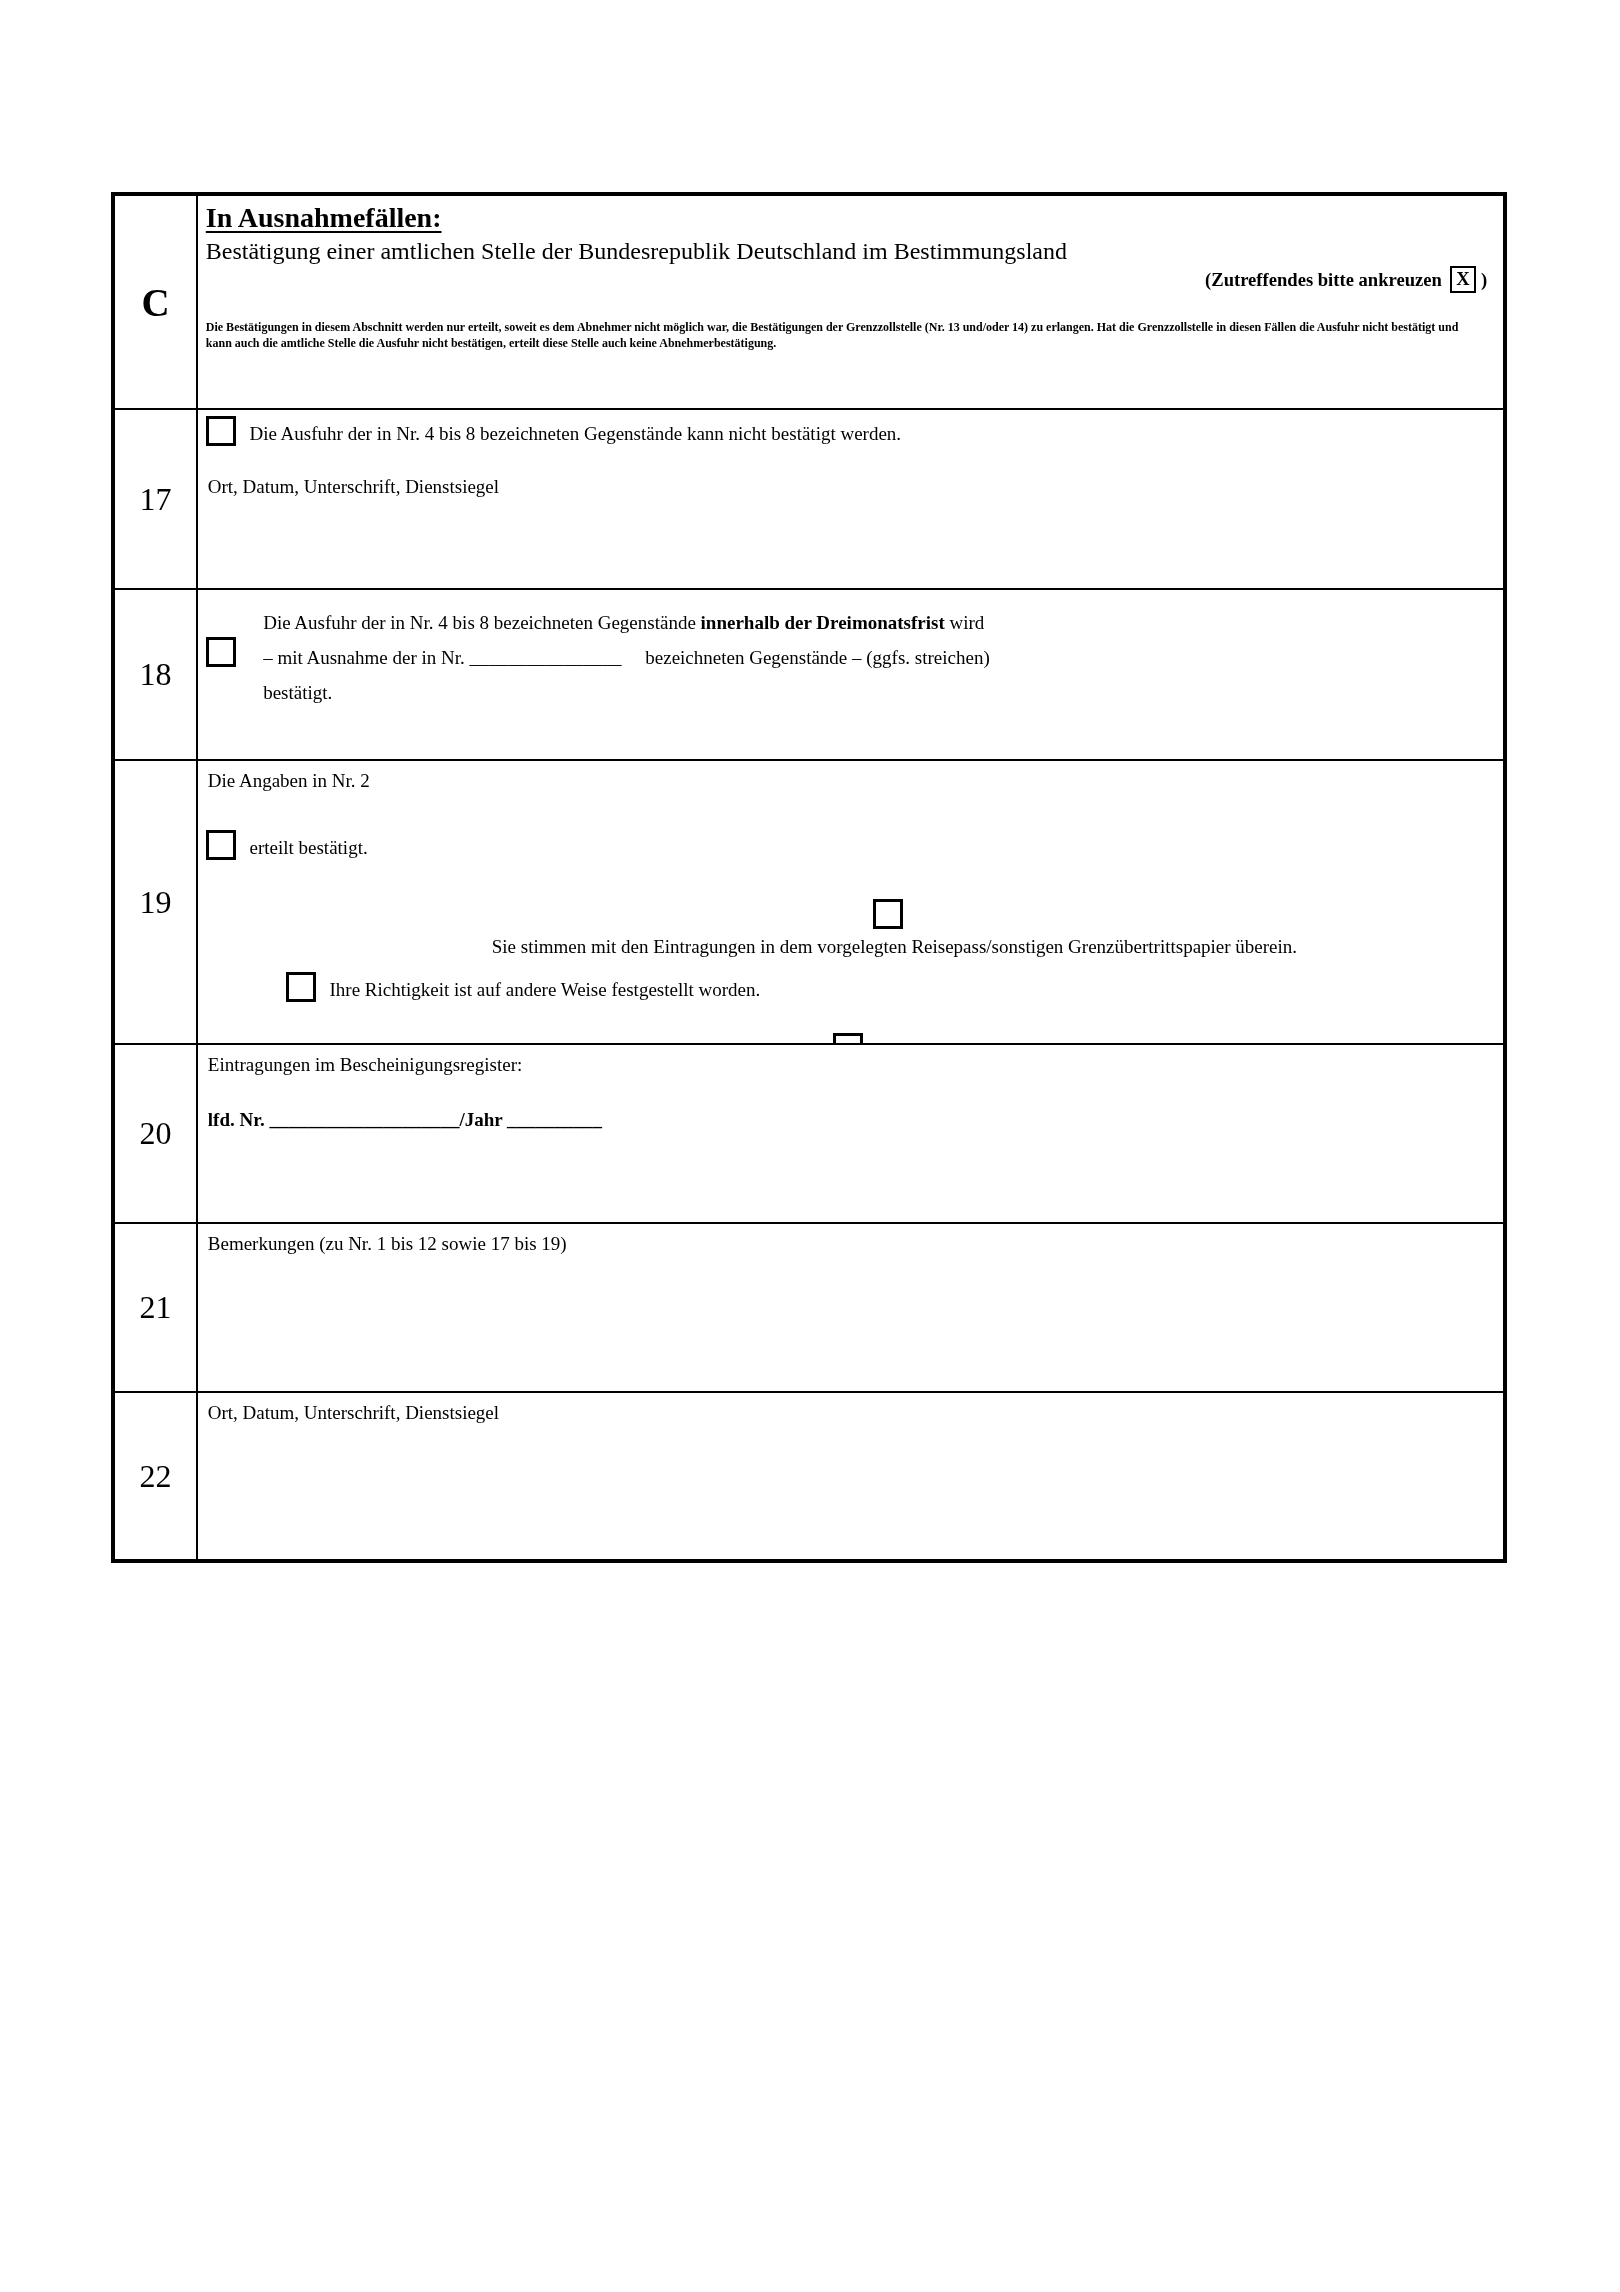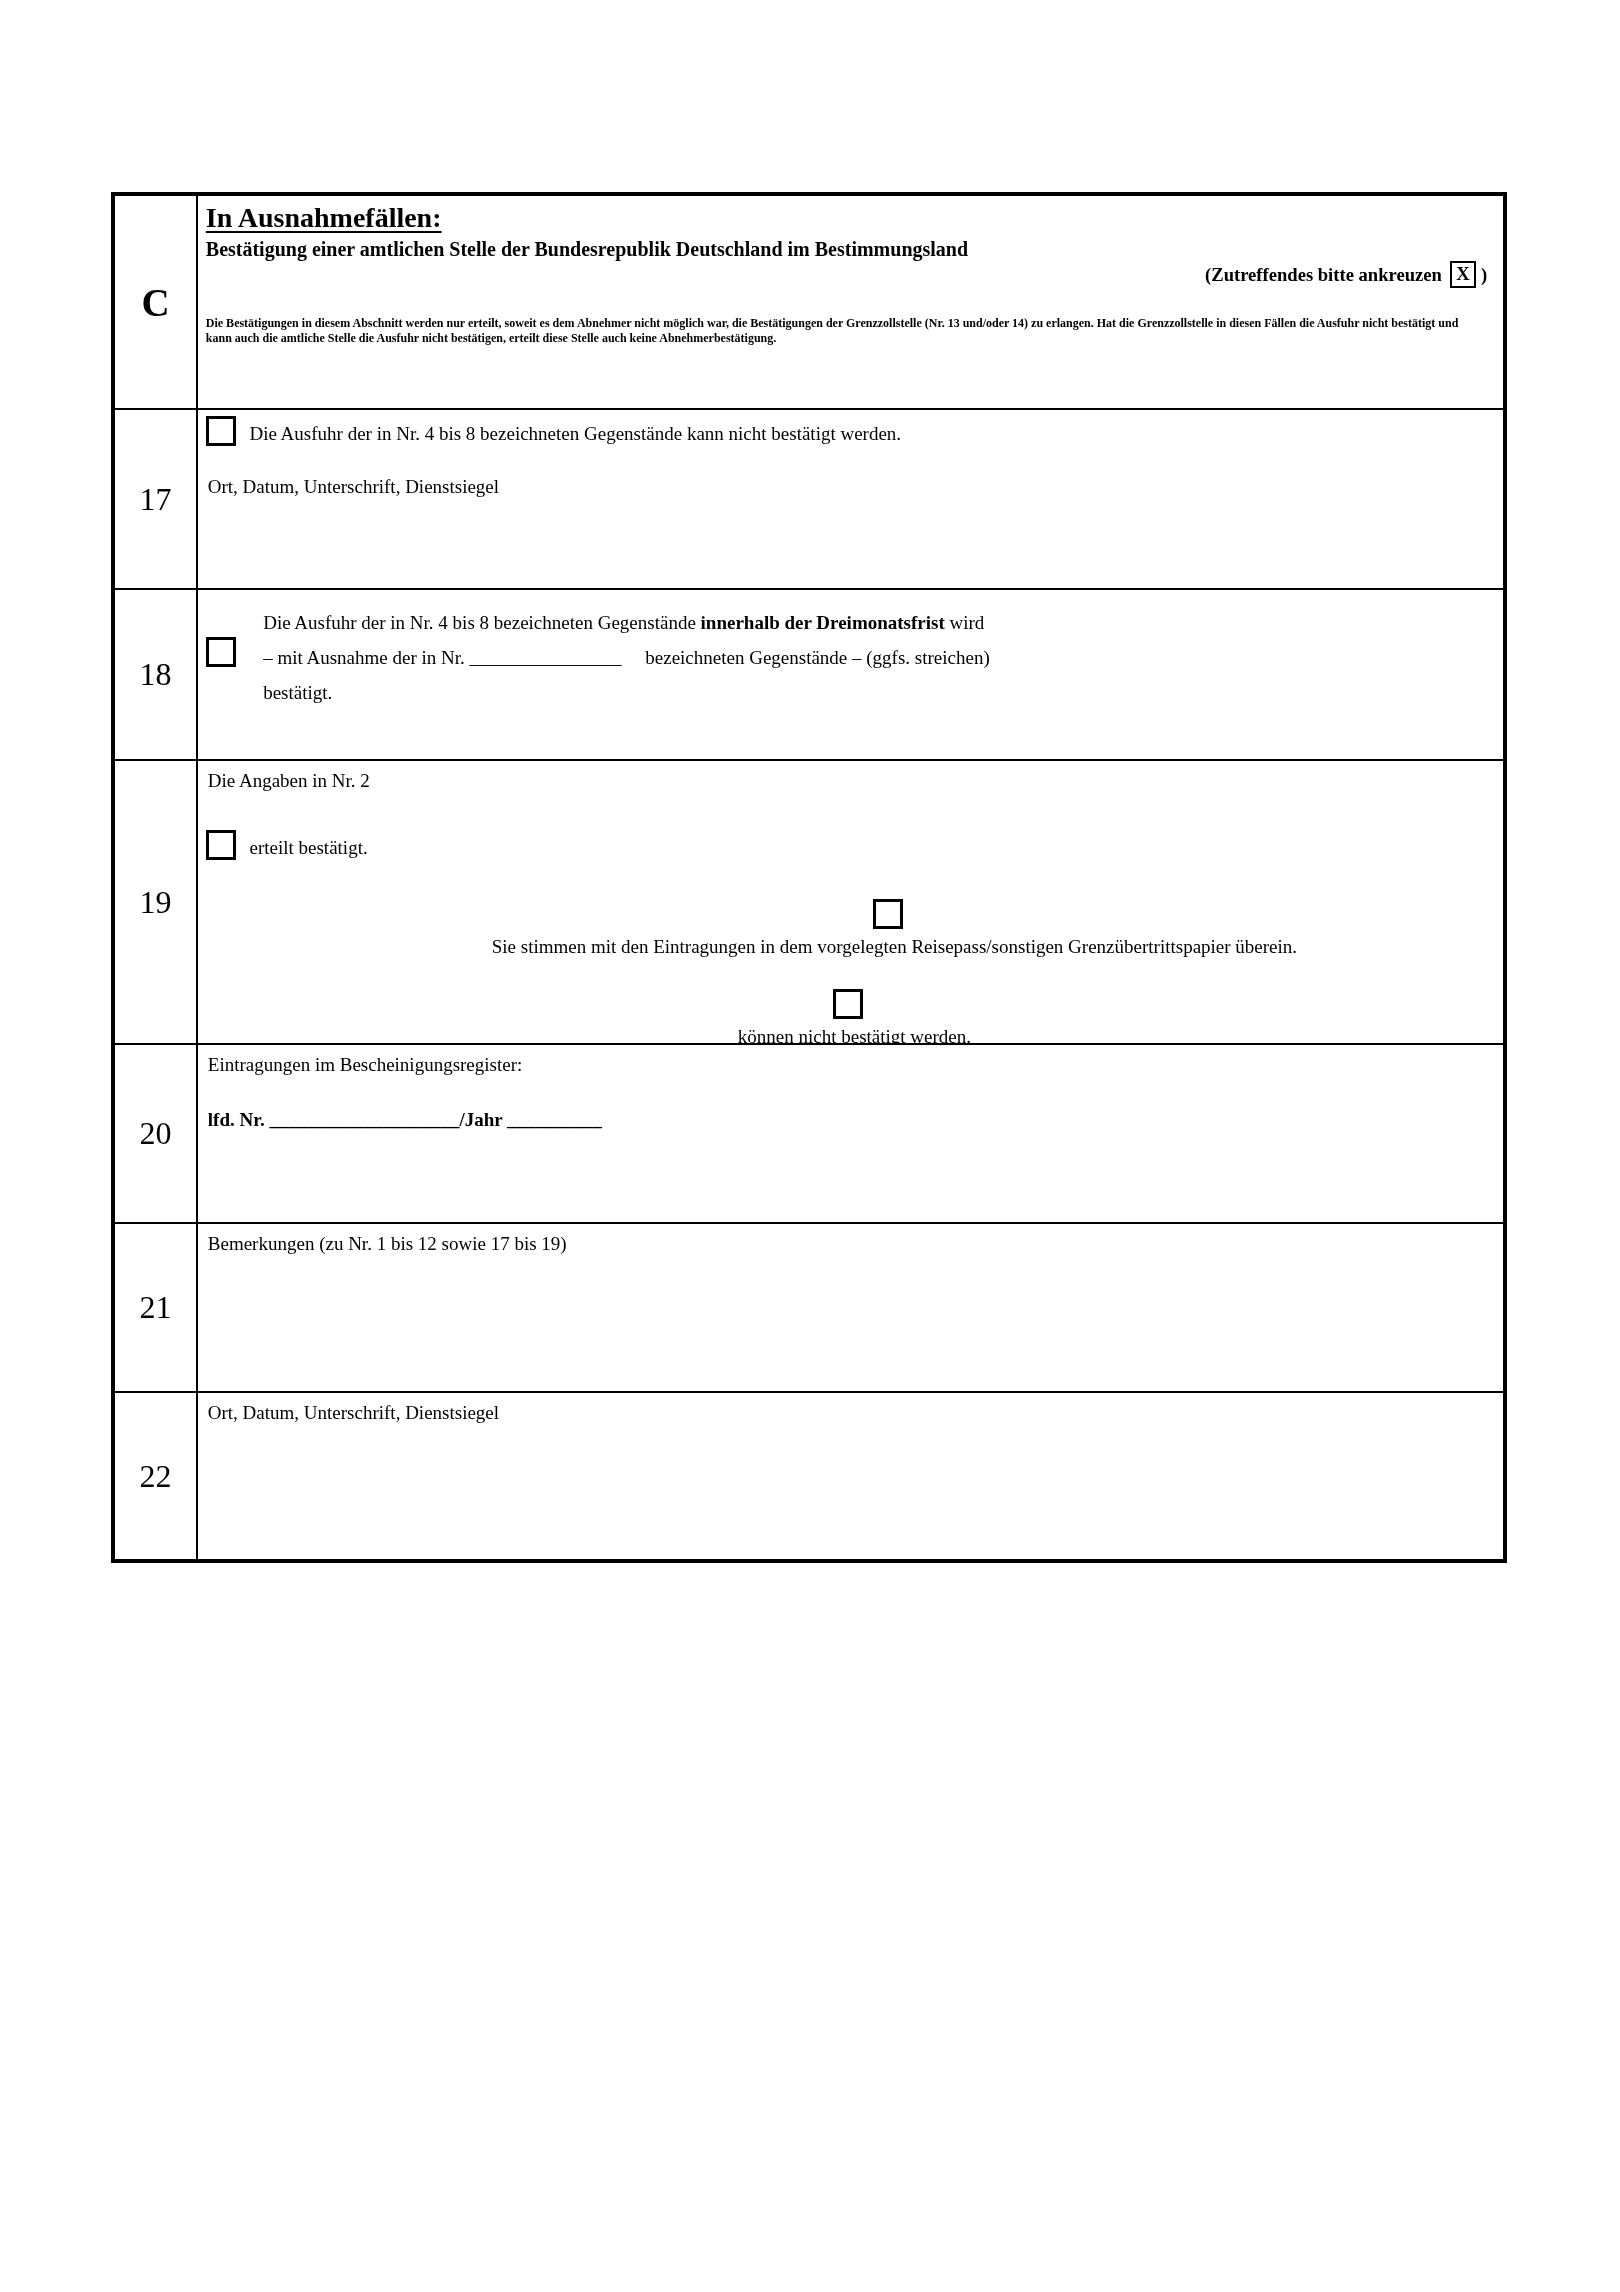--- a/index.html
+++ b/index.html
@@ -40,21 +40,21 @@
     overflow: hidden;
   }
   .section-letter { font-size: 39px; font-weight: bold; }
 
   
   .row-header { height: 212px; }
   .hdr-title1 {
     font-size: 28px; font-weight: bold; text-decoration: underline;
     text-underline-offset: 3.9px; line-height: 1.15; margin-top: 0;
   }
-  .hdr-title2 { font-size: 20px; font-weight: bold; line-height: 1.15; margin-top: 3.9px; }
+  .hdr-title2 { font-size: 24px; font-weight: normal; line-height: 1.15; margin-top: 3.9px; }
   .hdr-ankreuzen {
     text-align: right; font-size: 18.6px; font-weight: bold;
     margin-top: 2px; padding-right: 2px;
   }
   .x-box {
     display: inline-block; width: 26.5px; height: 27.4px;
     border: 2.9px solid #000000; text-align: center; vertical-align: middle;
     font-size: 18.6px; font-weight: bold; line-height: 22.5px; margin: 0 4.9px 0 7.8px;
     position: relative; top: -2px;
   }
@@ -149,20 +149,24 @@
       <div class="content-cell">
         <div class="body-text intro">Die Angaben in Nr. 2</div>
         <div class="check-line lvl1-a">
           <span class="checkbox"></span>
           <span class="body-text">erteilt bestätigt.</span>
         </div>
         <div class="check-line lvl2-a">
           <span class="checkbox"></span>
           <span class="body-text">Sie stimmen mit den Eintragungen in dem vorgelegten Reisepass/sonstigen Grenzübertrittspapier überein.</span>
         </div>
+        <div class="check-line lvl2-b">
+          <span class="checkbox"></span>
+          <span class="body-text">Ihre Richtigkeit ist auf andere Weise festgestellt worden.</span>
+        </div>
         <div class="check-line lvl1-b">
           <span class="checkbox"></span>
           <span class="body-text">können nicht bestätigt werden.</span>
         </div>
       </div>
     </div>
 
     <div class="row row-20">
       <div class="num-cell">
         <span>20</span>

